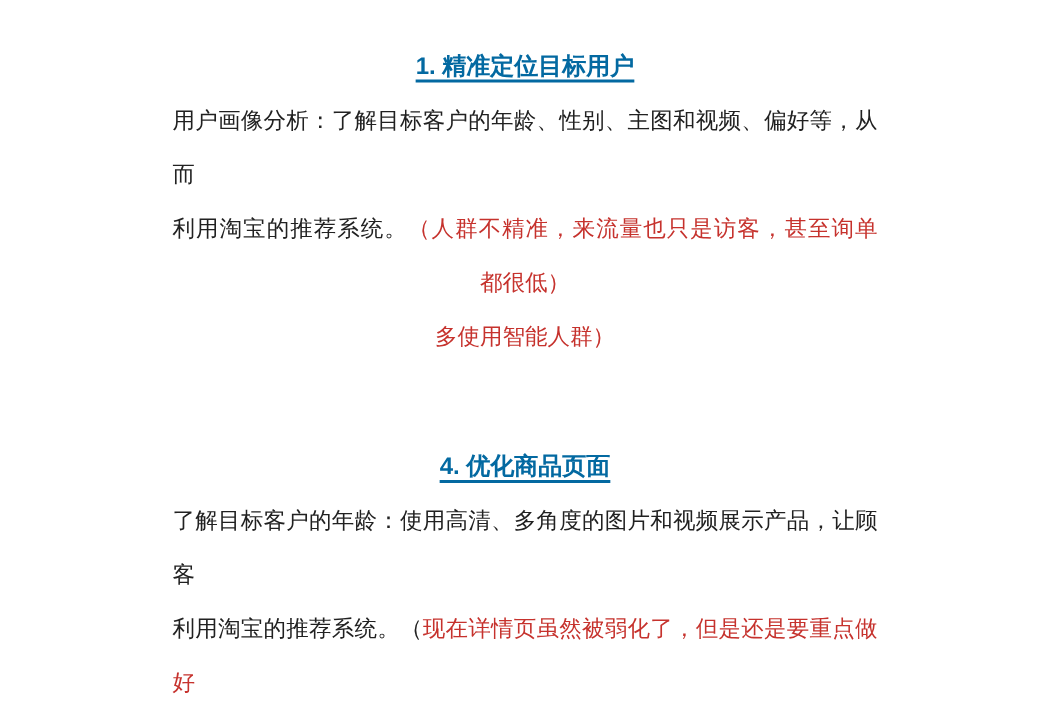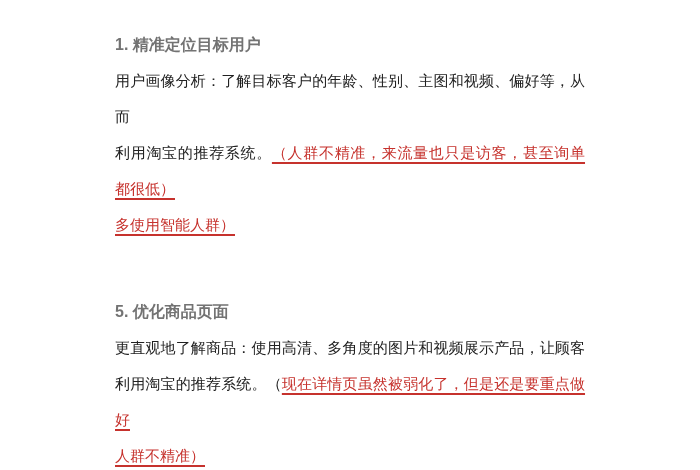--- a/index.html
+++ b/index.html
@@ -16,41 +16,43 @@
     width: 470px;
     margin-left: 115px;
     padding-top: 27px;
     color: #212121;
   }
   .line {
     font-size: 15px;
     line-height: 36px;
     white-space: normal;
     letter-spacing: 0;
+    text-align: center;
   }
   
   .jl {
     text-align: justify;
     text-align-last: justify;
   }
   .heading {
     font-size: 16px;
     font-weight: bold;
     line-height: 36px;
-    color: #737373;
+    color: #0369a1;
+    text-decoration: underline;
     text-decoration-thickness: 2px;
     text-underline-offset: 4px;
+    text-align: center;
   }
   .heading-2 {
     margin-top: 51px;
   }
   .b { font-weight: normal; }
   .ru {
     color: #c6322d;
-    text-decoration: underline;
     text-decoration-thickness: 1.5px;
     text-underline-offset: 4px;
   }
 </style>
 </head>
 <body>
 
 <div class="doc">
 
   <div class="heading">1. 精准定位目标用户</div>
@@ -62,24 +64,24 @@
     <span>利用淘宝的推荐系统。</span><span class="ru">（人群不精准，来流量也只是访客，甚至询单</span>
   </div>
   <div class="line">
     <span class="ru">都很低）</span>
   </div>
 
   <div class="line">
     <span class="ru">多使用智能人群）</span>
   </div>
 
-  <div class="heading heading-2">5. 优化商品页面</div>
+  <div class="heading heading-2">4. 优化商品页面</div>
 
   <div class="line jl">
-    <span class="b">更直观地了解商品</span><span>：使用高清、多角度的图片和视频展示产品，让顾客</span>
+    <span class="b">了解目标客户的年龄</span><span>：使用高清、多角度的图片和视频展示产品，让顾客</span>
   </div>
   <div class="line jl">
     <span>利用淘宝的推荐系统。（</span><span class="ru">现在详情页虽然被弱化了，但是还是要重点做好</span>
   </div>
   <div class="line">
     <span class="ru">人群不精准）</span>
   </div>
 
 </div>
 

